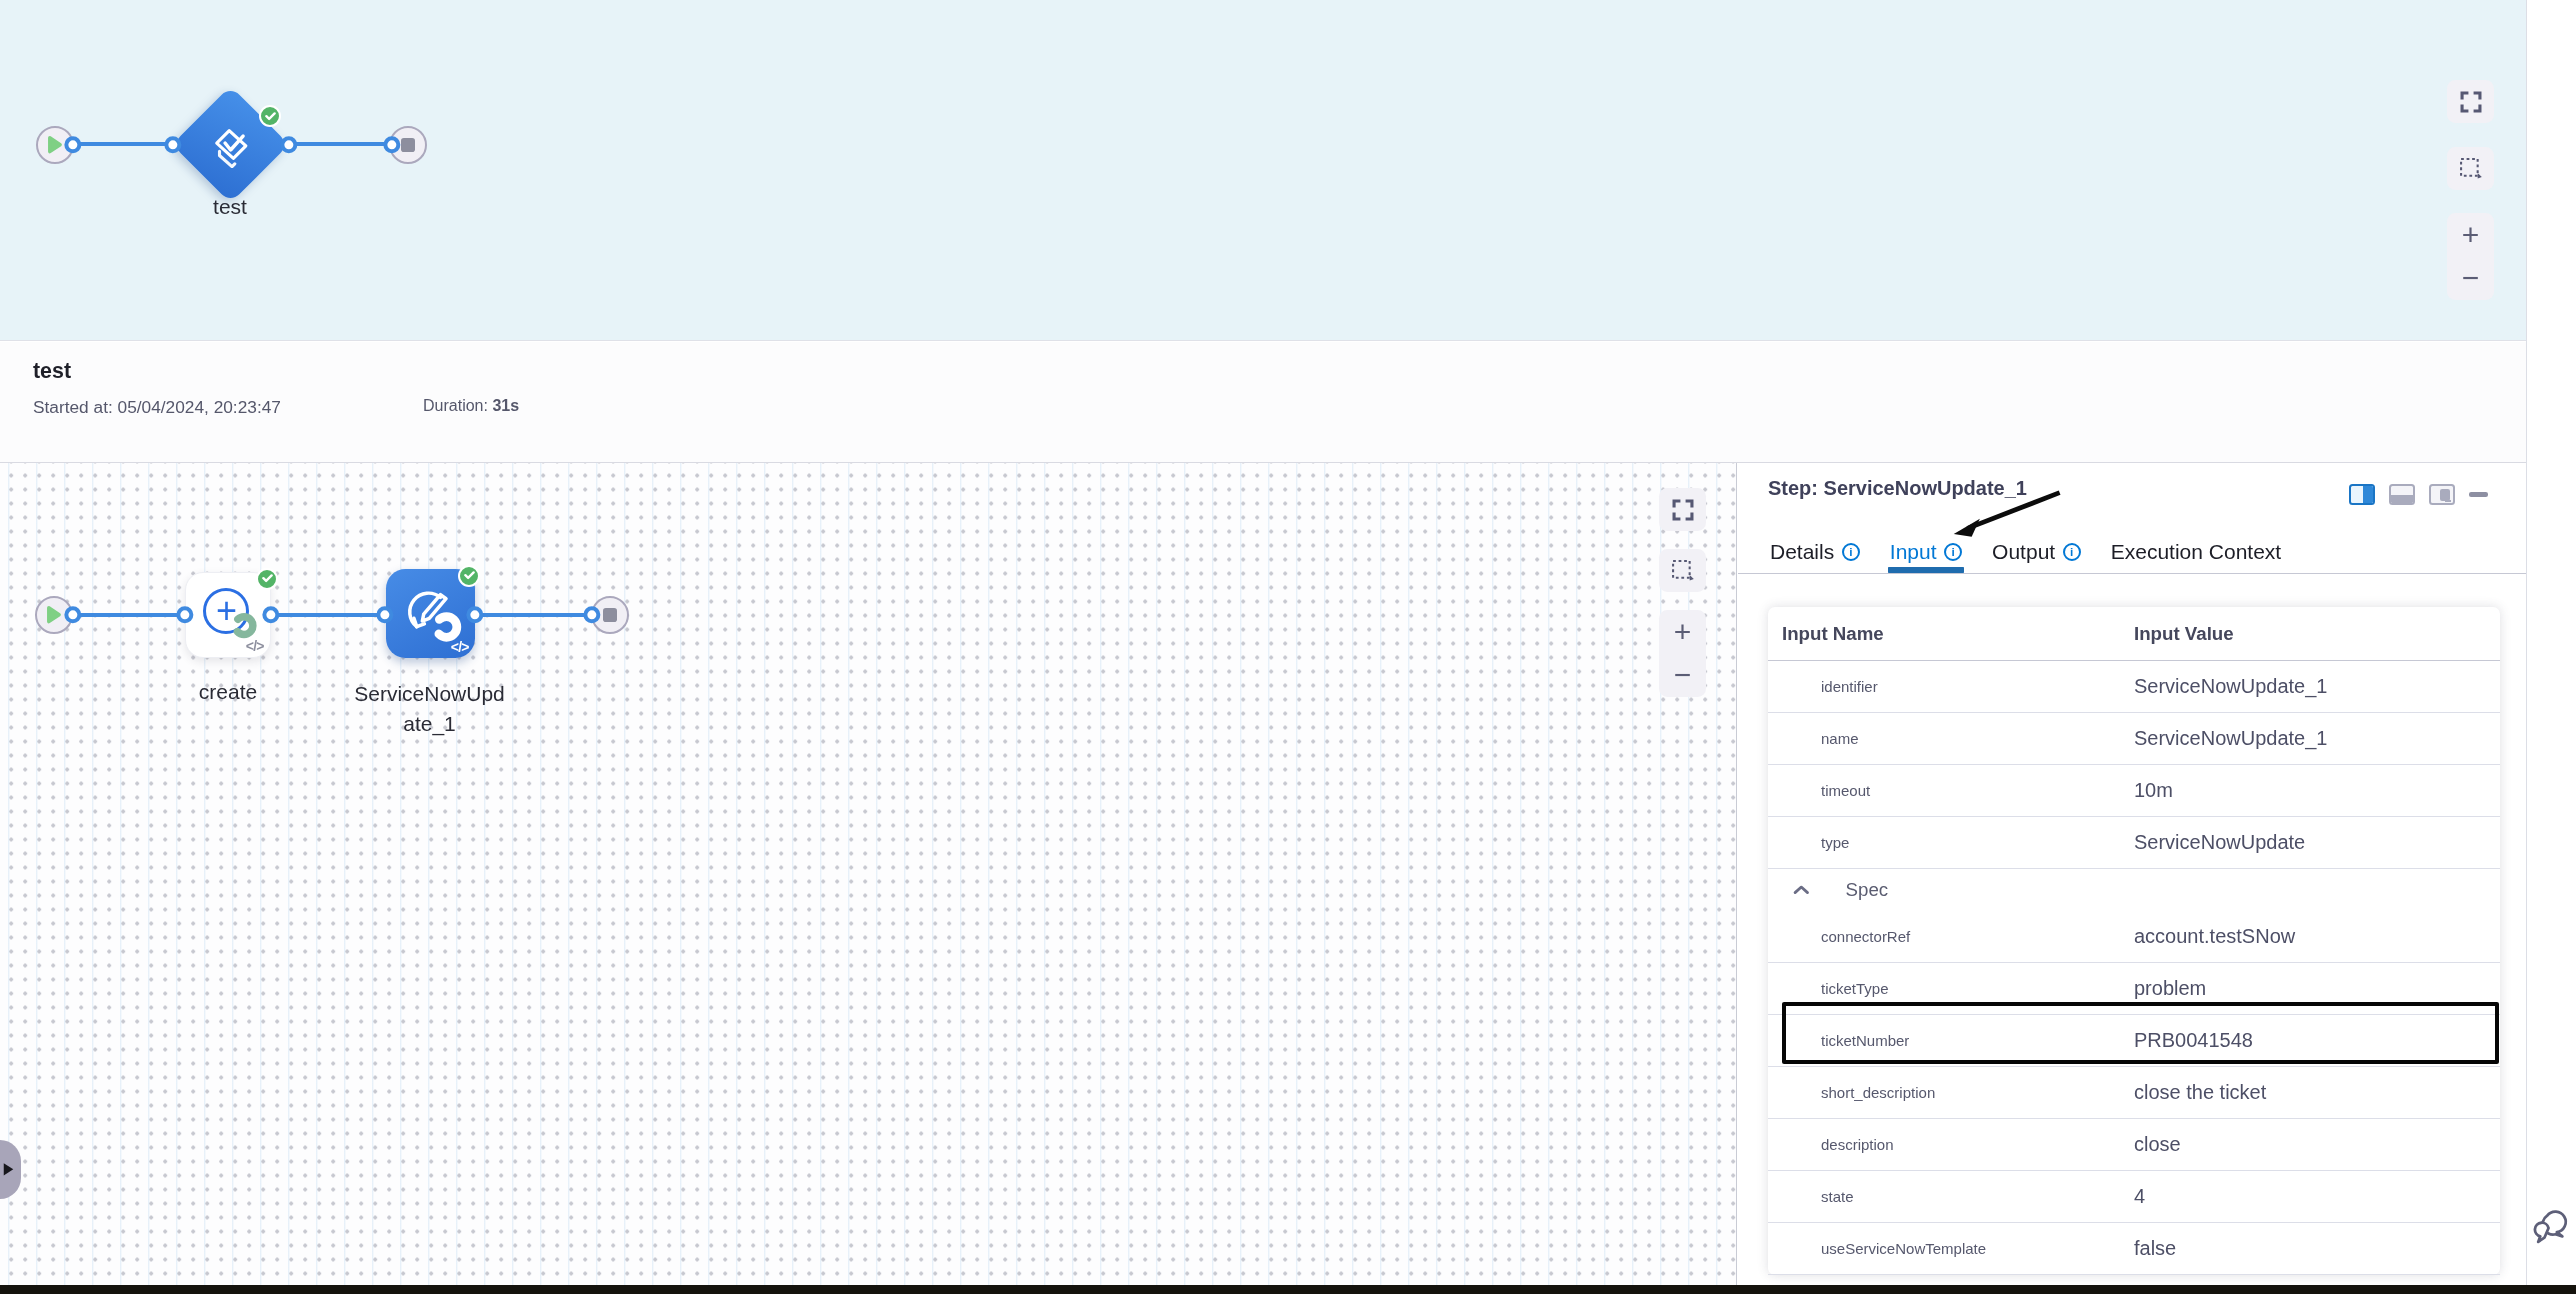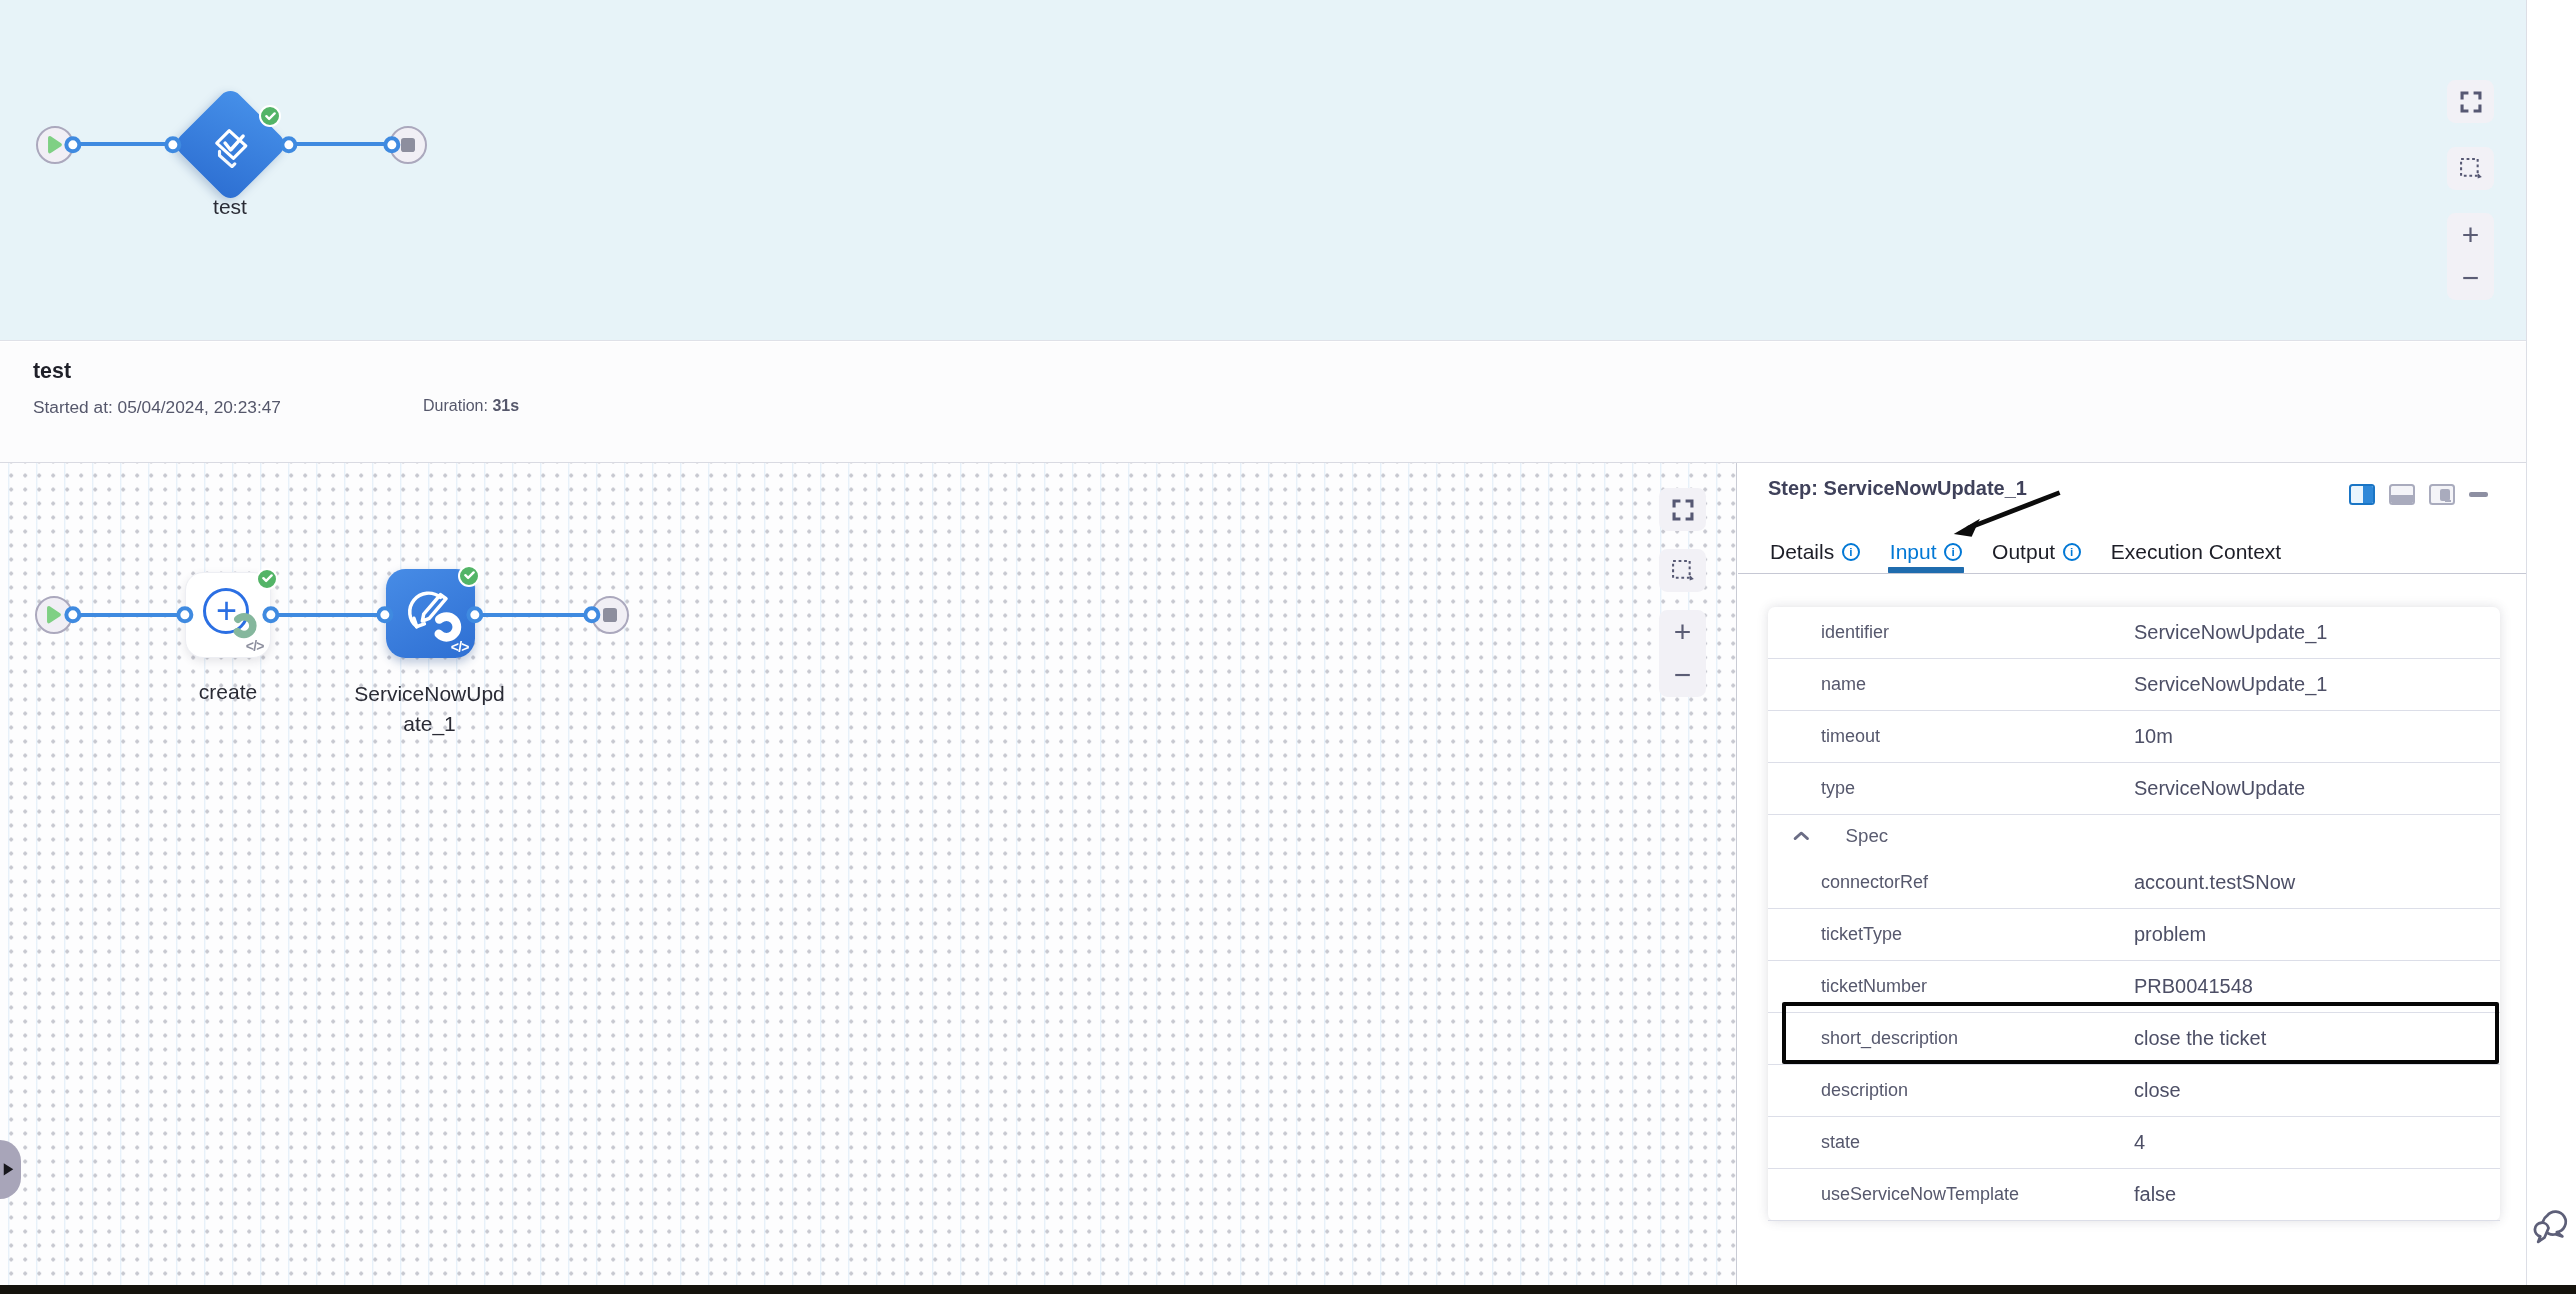--- a/index.html
+++ b/index.html
@@ -94,21 +94,21 @@
 
   
   .card{position:absolute;left:1768px;top:607px;width:732px;background:#ffffff;border-radius:7px;
         box-shadow:0 0 11px rgba(70,72,92,.18);z-index:4;}
   .thead{height:53px;display:flex;align-items:center;position:relative;
         border-bottom:1.4px solid #c6c8d4;}
   .thead .hname{margin-left:14px;font-size:18.7px;font-weight:700;color:#45475c;}
   .thead .hvalue{position:absolute;left:366px;font-size:18.7px;font-weight:700;color:#45475c;}
   .trow{height:51px;display:flex;align-items:center;position:relative;
         border-bottom:1.4px solid #dcdee8;}
-  .trow .rname{margin-left:53px;font-size:18px;color:#56586d;}
+  .trow .rname{margin-left:53px;font-size:15px;color:#56586d;}
   .trow .rvalue{position:absolute;left:366px;font-size:20px;color:#4d4f66;}
   .tsection{height:42px;display:flex;align-items:center;}
   .tsection .chev{margin-left:25px;}
   .tsection .sname{margin-left:36px;font-size:18.7px;color:#5a5c70;}
 
   .hibox{position:absolute;left:1782px;top:1002px;width:717px;height:62px;
         border:4.8px solid #060606;border-radius:2.1px;box-sizing:border-box;z-index:20;}
 
   
   .gutter{position:absolute;left:2526px;top:0;width:50px;height:1295px;background:#ffffff;
@@ -309,20 +309,24 @@
       <span>Execution Context</span>
     </div>
   </div>
 
   <svg class="annot-arrow" width="138" height="66" viewBox="0 0 200 96">
     <line x1="178" y1="14" x2="44" y2="66" stroke="#0c0c0c" stroke-width="7"></line>
     <path d="M24 74 L62 52 L50 78 Z" fill="#0c0c0c"></path>
   </svg>
 
   <div class="card">
+    <div class="thead">
+      <span class="hname">Input Name</span>
+      <span class="hvalue">Input Value</span>
+    </div>
     <div id="table-body">
     <div class="trow">
       <span class="rname">identifier</span>
       <span class="rvalue">ServiceNowUpdate_1</span>
     </div>
 
     <div class="trow">
       <span class="rname">name</span>
       <span class="rvalue">ServiceNowUpdate_1</span>
     </div>

